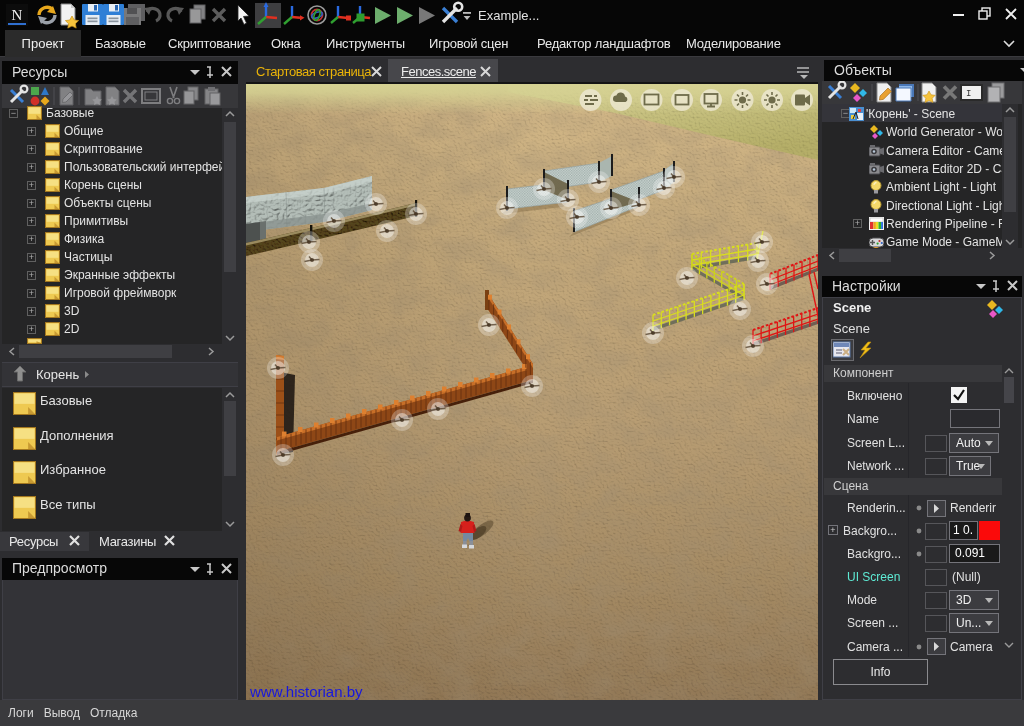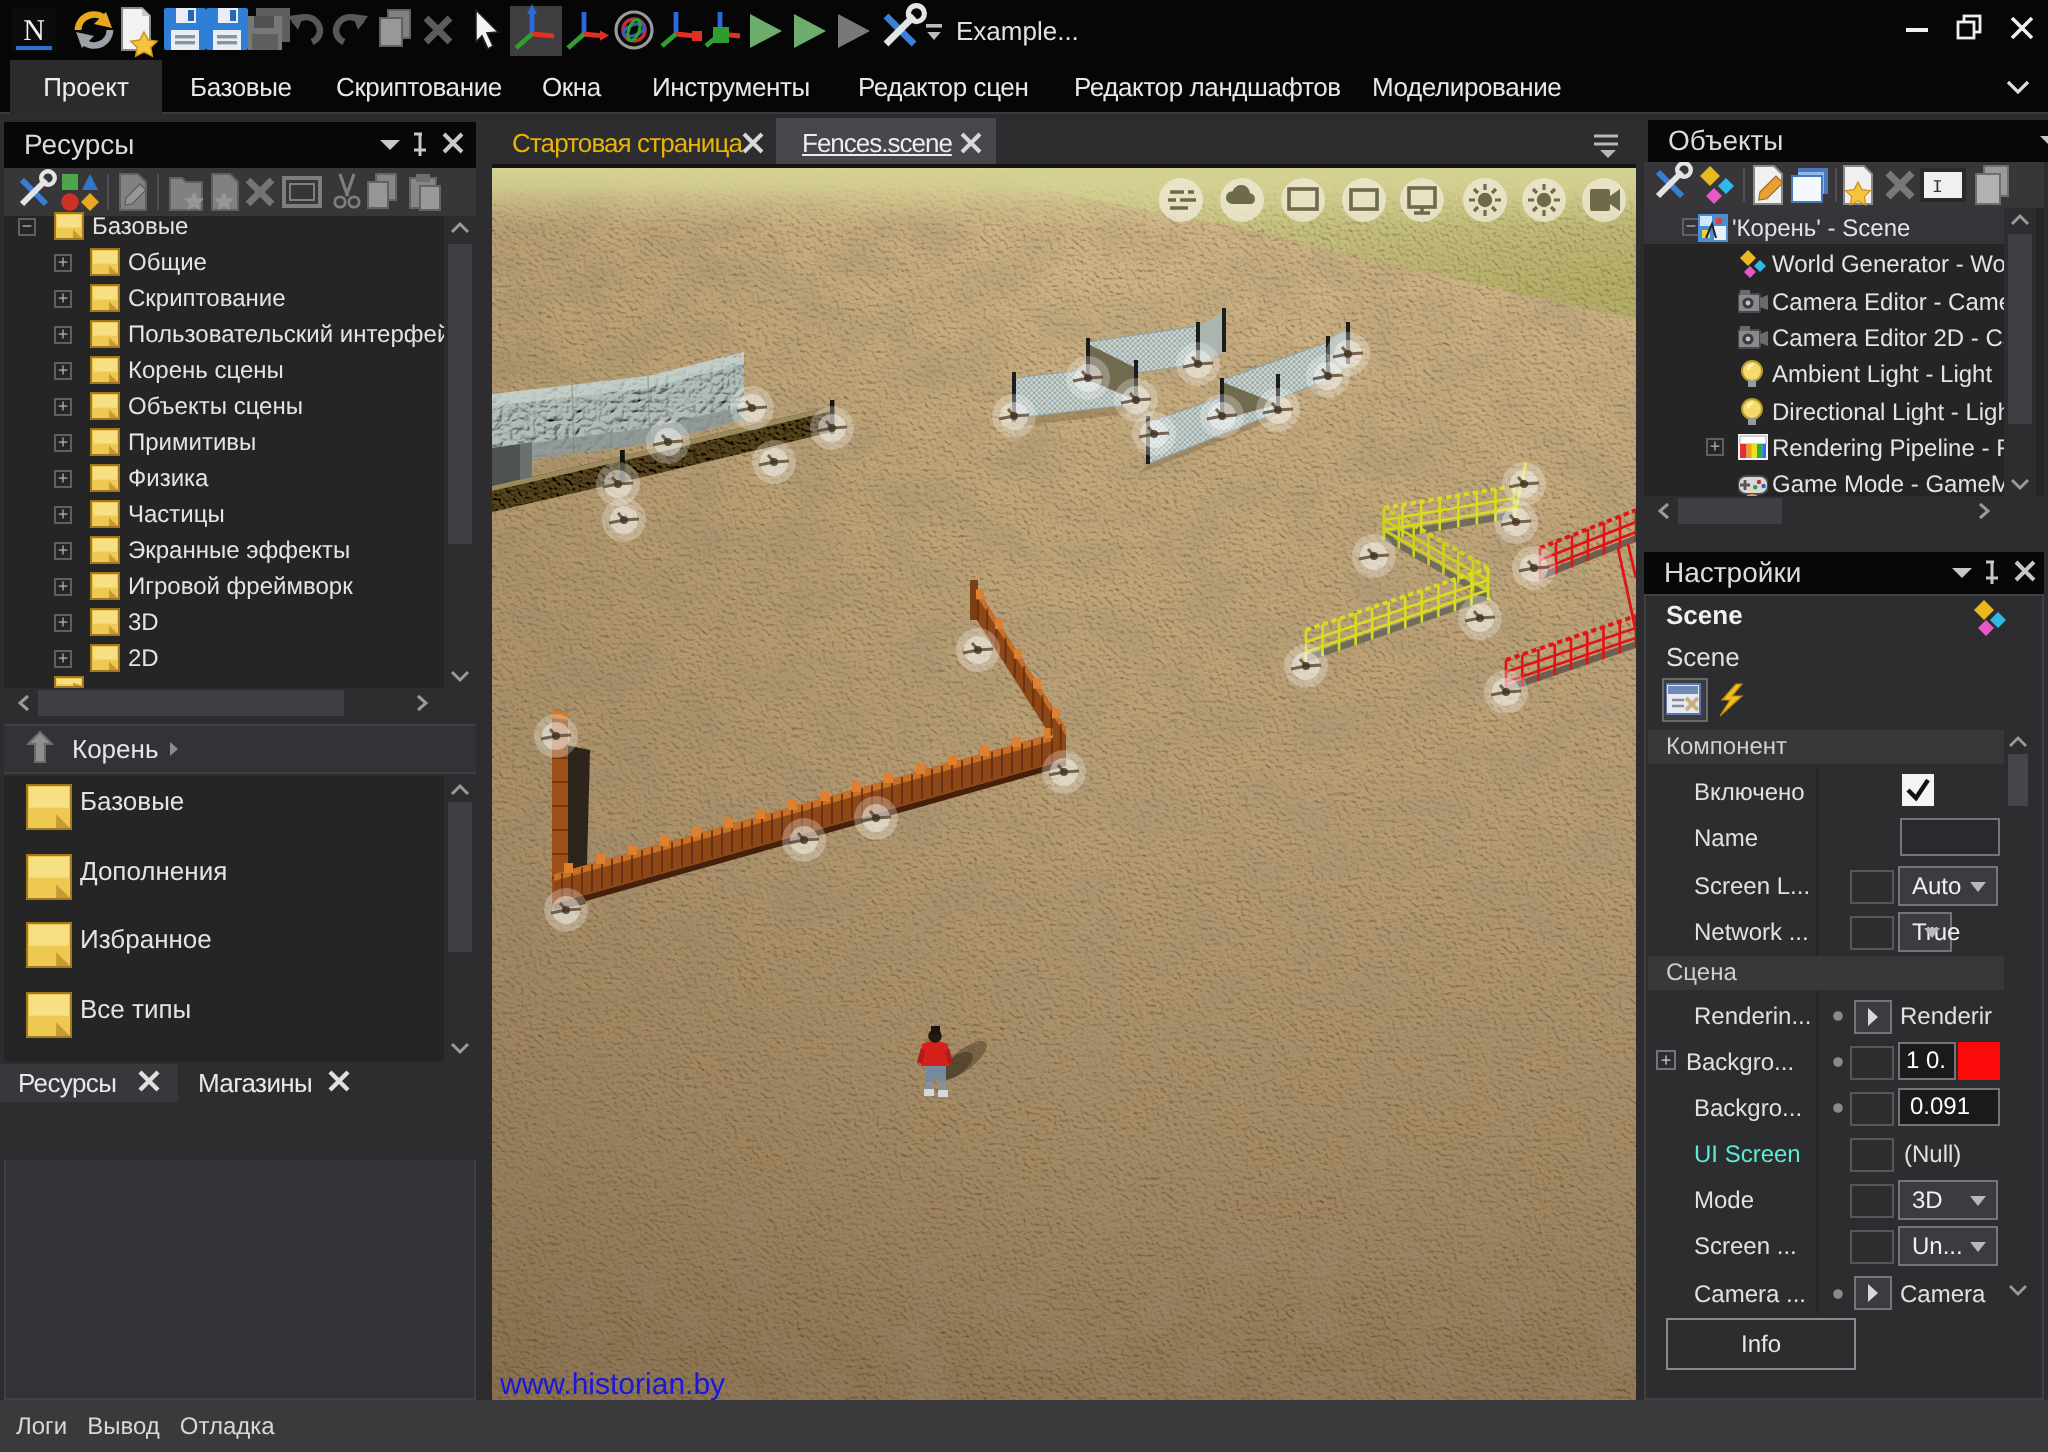--- a/index.html
+++ b/index.html
@@ -144,21 +144,21 @@
     <path d="M1006,9 L1016,19 M1006,19 L1016,9" stroke="#efefef" stroke-width="1.8"></path>
   </svg>
   <svg class="abs" style="left:1000px;top:30px;" width="20" height="27">
       <path d="M4,11 L9,16 L14,11" stroke="#ddd" stroke-width="1.6" fill="none"></path>
     </svg>
   <div id="projtab">Проект</div>
   <span class="menuitem" style="left:95px;">Базовые</span>
   <span class="menuitem" style="left:168px;">Скриптование</span>
   <span class="menuitem" style="left:271px;">Окна</span>
   <span class="menuitem" style="left:326px;">Инструменты</span>
-  <span class="menuitem" style="left:429px;">Редактор сцен</span>
+  <span class="menuitem" style="left:429px;">Игровой сцен</span>
   <span class="menuitem" style="left:537px;">Редактор ландшафтов</span>
   <span class="menuitem" style="left:686px;">Моделирование</span>
 
   <div id="leftdock" class="abs" style="left:0;top:57px;width:243px;height:643px;background:#2d2d30;"></div>
 
   <div class="hdr" style="left:2px;top:61px;width:236px;height:23px;">
     <span class="t">Ресурсы</span>
     <svg style="position:absolute;right:4px;top:4px;" width="46" height="15">
       <path d="M2,5 L7,10 L12,5 Z" fill="#c8c8c8"></path>
       <g stroke="#c8c8c8" stroke-width="1.5" fill="none">
@@ -374,20 +374,30 @@
   </svg>
 
   <div class="abs" style="left:0px;top:532px;width:89px;height:19px;background:#38383c;"></div>
   <svg class="abs" style="left:0px;top:532px;" width="243" height="19">
     <text x="9" y="14" fill="#e8e8e8" font-size="13" letter-spacing="-0.3">Ресурсы</text>
     <path d="M70,4 L79,13 M70,13 L79,4" stroke="#e0e0e0" stroke-width="2.2"></path>
     <text x="99" y="14" fill="#e8e8e8" font-size="13" letter-spacing="-0.3">Магазины</text>
     <path d="M165,4 L174,13 M165,13 L174,4" stroke="#e0e0e0" stroke-width="2.2"></path>
   </svg>
 
+  <div class="hdr" style="left:2px;top:558px;width:236px;height:22px;">
+    <span class="t" style="top:2px;">Предпросмотр</span>
+    <svg style="position:absolute;right:4px;top:4px;" width="46" height="15">
+      <path d="M2,5 L7,10 L12,5 Z" fill="#c8c8c8"></path>
+      <g stroke="#c8c8c8" stroke-width="1.5" fill="none">
+          <path d="M22,2 v8 M19,10 h6 M22,10 v3 M19,2 h4"></path>
+        </g>
+      <path d="M34,2 L43,11 M34,11 L43,2" stroke="#c8c8c8" stroke-width="2"></path>
+    </svg>
+  </div>
   <div class="abs" style="left:2px;top:580px;width:236px;height:120px;background:#333337;border:1px solid #3f3f46;border-top:none;"></div>
 
   <div class="abs" style="left:246px;top:58px;width:572px;height:26px;background:#2d2d30;"></div>
   <div class="abs" style="left:388px;top:59px;width:110px;height:25px;background:#47474b;"></div>
   <div class="abs" style="left:256px;top:64px;color:#eab308;font-size:13px;letter-spacing:-0.45px;">Стартовая страница</div>
   <svg class="abs" style="left:371px;top:66px;" width="13" height="12">
       <path d="M1,1 L10,10 M1,10 L10,1" stroke="#d8d8d8" stroke-width="2"></path>
     </svg>
   <div class="abs" style="left:401px;top:64px;color:#ececec;font-size:13px;letter-spacing:-0.5px;text-decoration:underline;">Fences.scene</div>
   <svg class="abs" style="left:480px;top:66px;" width="13" height="12">
@@ -951,21 +961,21 @@
         </svg></div>
       <div class="abs" style="left:847px;top:412px;color:#e0e0e0;font-size:12px;">Name</div>
       <div class="abs" style="left:950px;top:409px;width:50px;height:19px;background:#2a2a2e;border:1px solid #74747a;"></div>
       <div class="abs" style="left:847px;top:436px;color:#e0e0e0;font-size:12px;">Screen L...</div>
       <div class="abs" style="left:925px;top:435px;width:22px;height:17px;border:1px solid #56565a;"></div>
       <div class="abs" style="left:949px;top:433px;width:50px;height:20px;background:#3c3c40;border:1px solid #74747a;color:#f0f0f0;font-size:12px;padding-left:6px;line-height:18px;">Auto<svg style="position:absolute;right:4px;top:7px;" width="9" height="6">
           <path d="M0,0 L8,0 L4,5 Z" fill="#b8b8b8"></path>
         </svg></div>
       <div class="abs" style="left:847px;top:459px;color:#e0e0e0;font-size:12px;">Network ...</div>
       <div class="abs" style="left:925px;top:458px;width:22px;height:17px;border:1px solid #56565a;"></div>
-      <div class="abs" style="left:949px;top:456px;width:27px;height:20px;background:#3c3c40;border:1px solid #74747a;color:#f0f0f0;font-size:12px;padding-left:6px;line-height:18px;">True<svg style="position:absolute;right:4px;top:7px;" width="9" height="6">
+      <div class="abs" style="left:949px;top:456px;width:42px;height:20px;background:#3c3c40;border:1px solid #74747a;color:#f0f0f0;font-size:12px;padding-left:6px;line-height:18px;">True<svg style="position:absolute;right:4px;top:7px;" width="9" height="6">
           <path d="M0,0 L8,0 L4,5 Z" fill="#b8b8b8"></path>
         </svg></div>
       <div class="abs" style="left:847px;top:501px;color:#e0e0e0;font-size:12px;">Renderin...</div>
       <svg class="abs" style="left:915px;top:504px;" width="8" height="8">
         <circle cx="4" cy="4" r="2.4" fill="#8a8a8a"></circle>
       </svg>
       <div class="abs" style="left:927px;top:500px;width:19px;height:17px;border:1px solid #74747a;background:#3c3c40;"><svg width="17" height="15">
           <path d="M6,3 L11,7.5 L6,12 Z" fill="#d8d8d8"></path>
         </svg></div>
       <div class="abs" style="left:950px;top:501px;color:#e0e0e0;font-size:12px;">Renderir</div>

